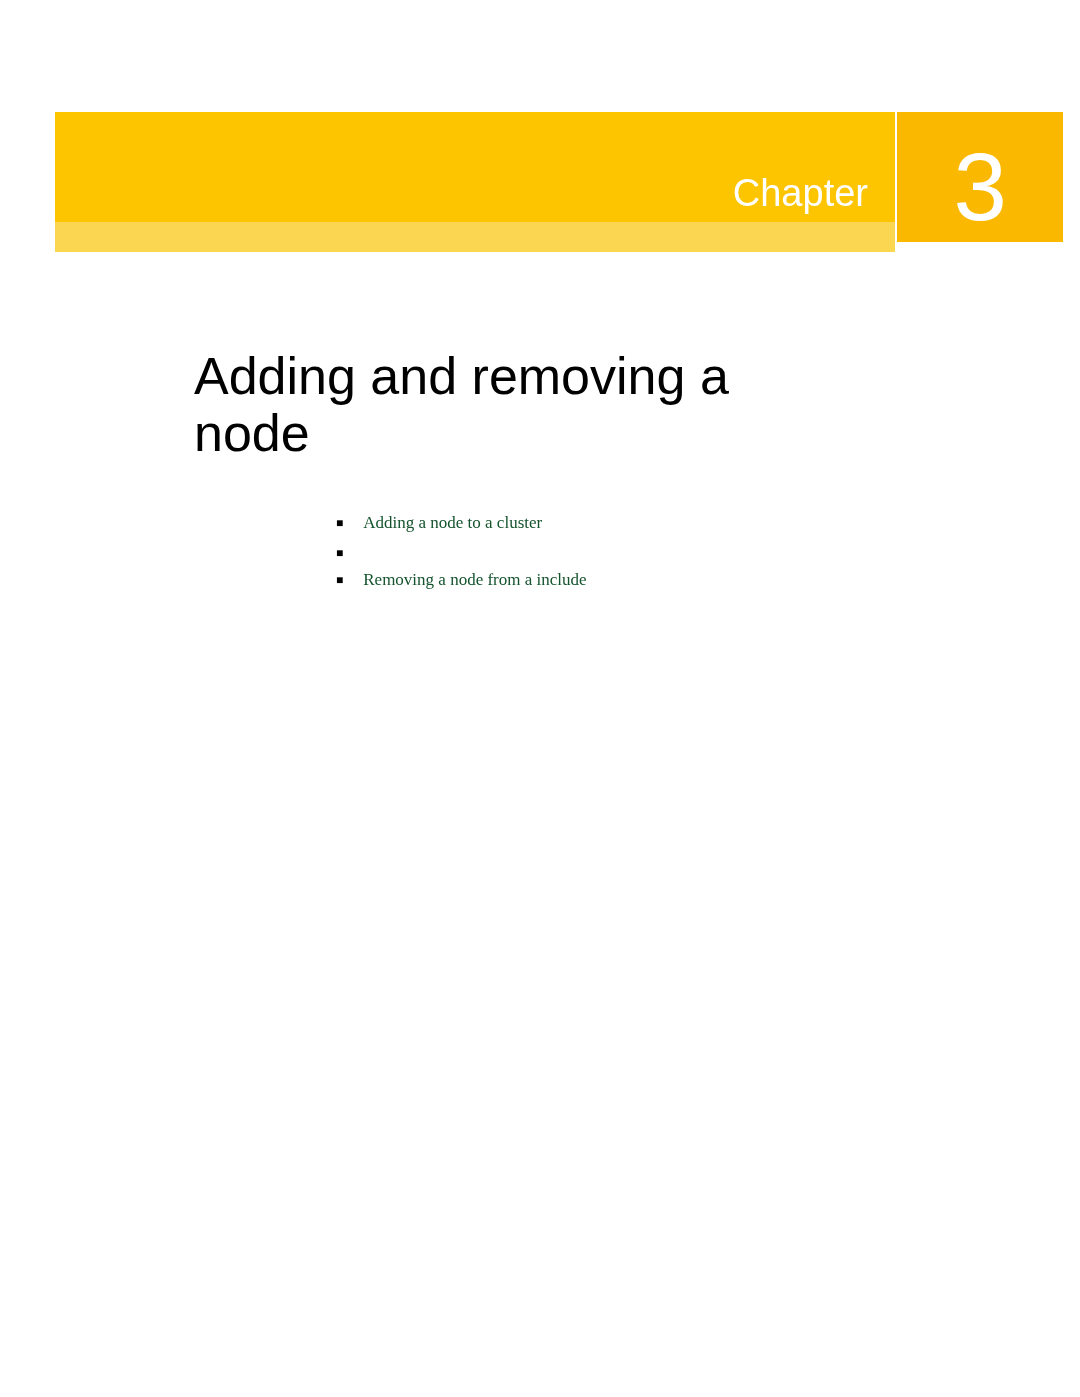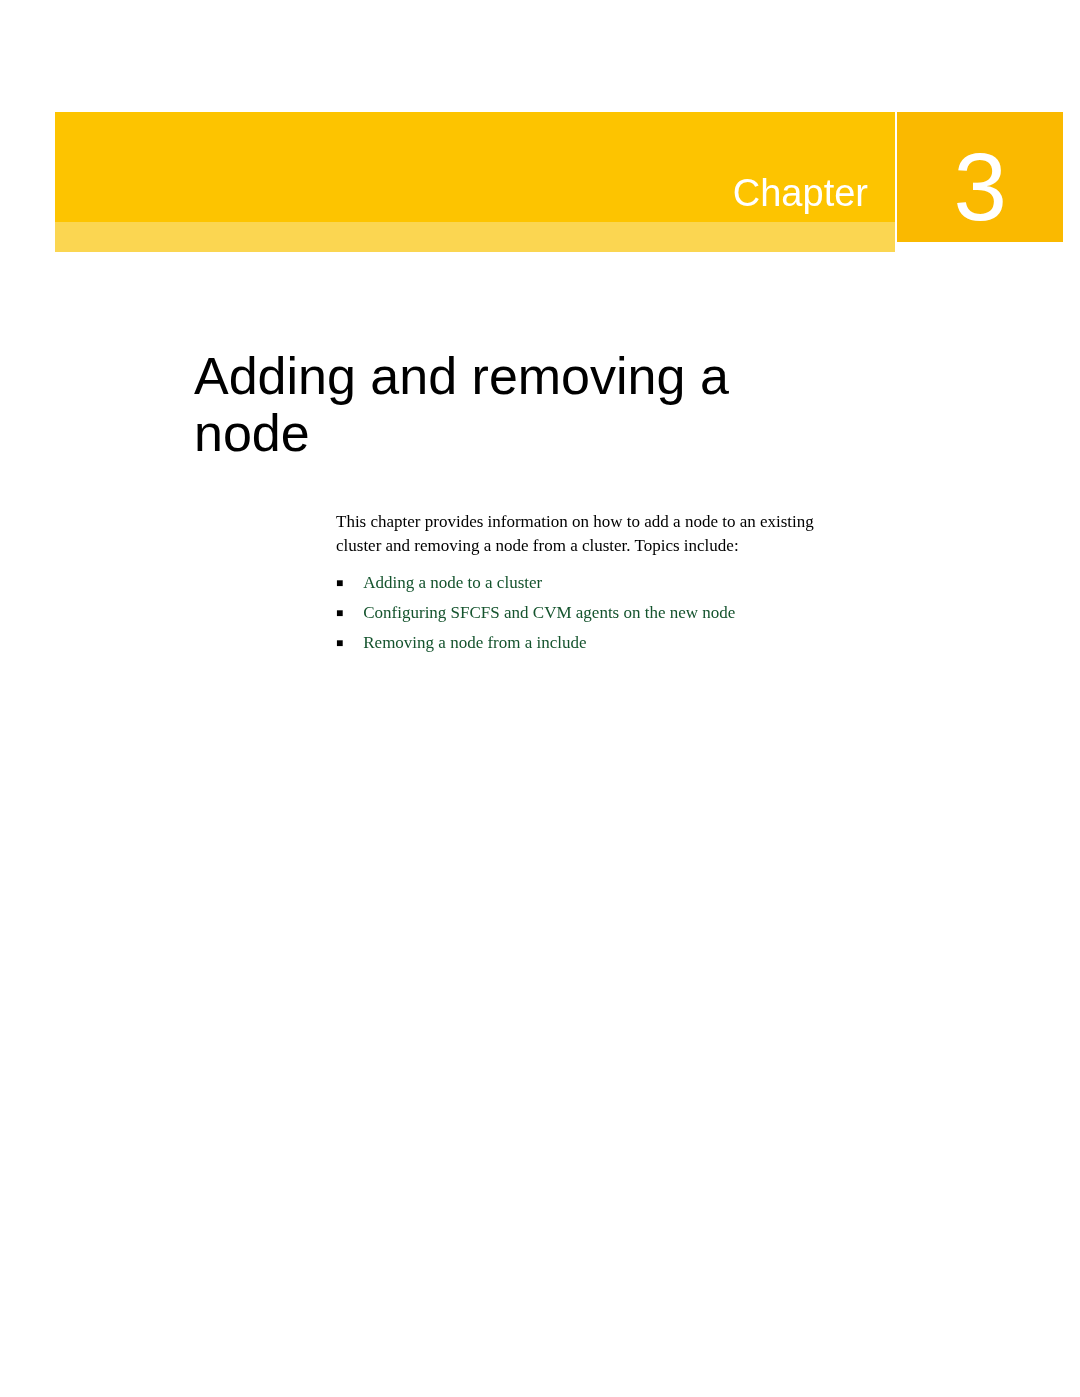--- a/index.html
+++ b/index.html
@@ -113,28 +113,26 @@
   <div class="banner-light"></div>
   <div class="banner-main"></div>
   <div class="banner-dark"></div>
   <div class="chapter-label">Chapter</div>
   <div class="chapter-number">3</div>
 </div>
 
 <h1 class="chapter-title">Adding and removing a node</h1>
 
 <div class="body-content">
-  <p class="intro-text">This chapter provides information on how to add a node to an existing cluster and removing a node from a cluster. Topics include:</p>
   <ul class="topic-list">
     <li class="topic-item">
       <span class="bullet">■</span>
       <a class="topic-link">Adding a node to a cluster</a>
     </li>
     <li class="topic-item">
       <span class="bullet">■</span>
-      <a class="topic-link">Configuring SFCFS and CVM agents on the new node</a>
     </li>
     <li class="topic-item">
       <span class="bullet">■</span>
       <a class="topic-link">Removing a node from a include</a>
     </li>
   </ul>
 </div>
 
 </body></html>

